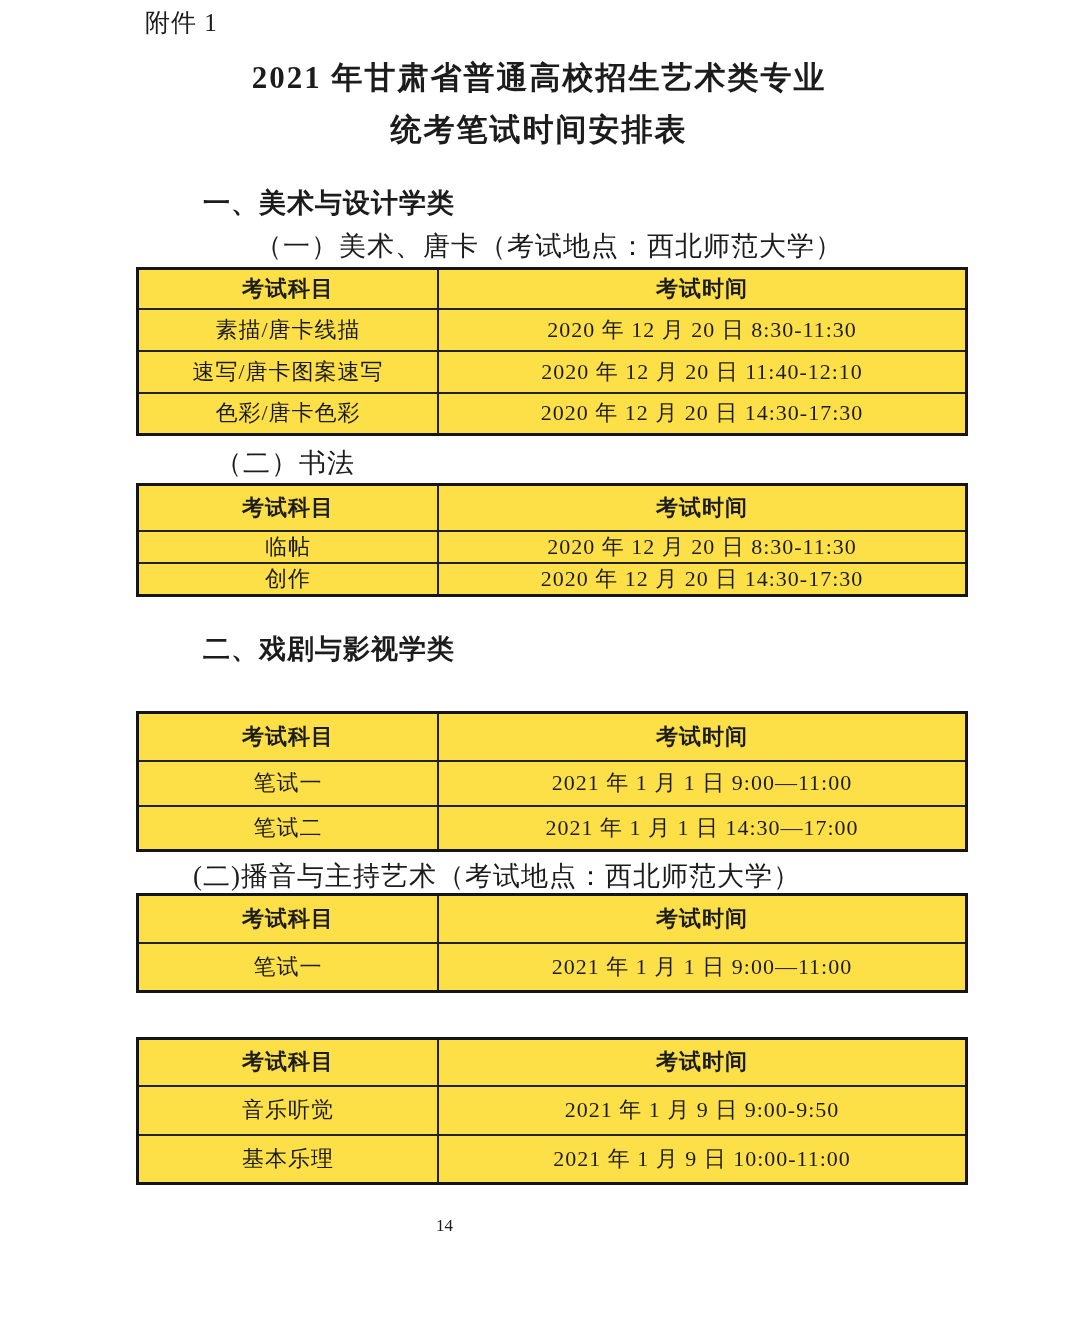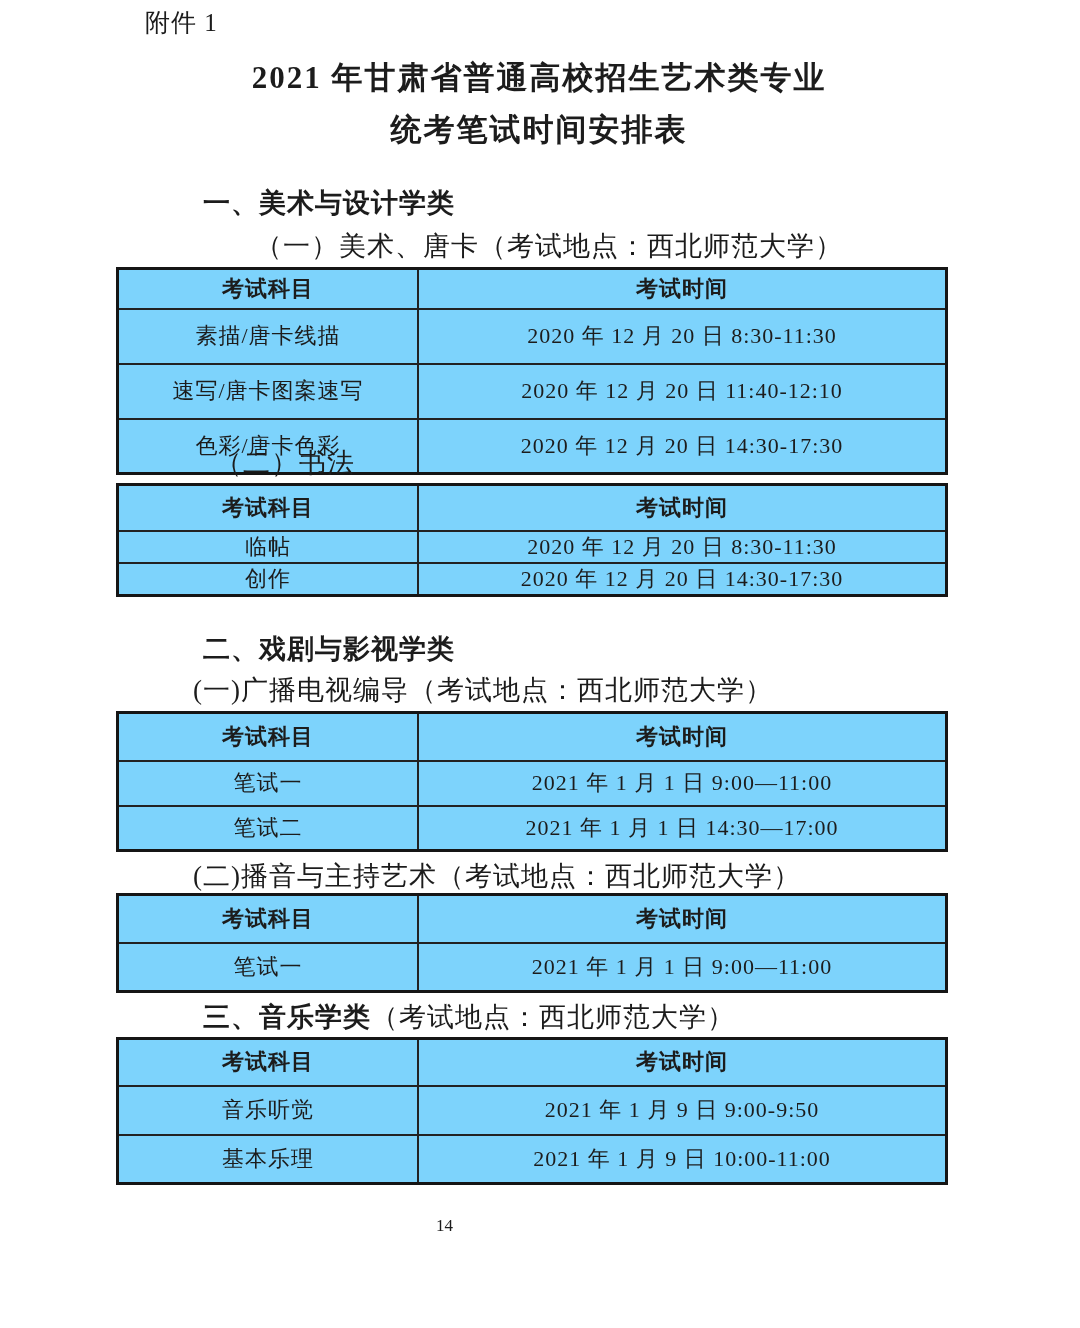--- a/index.html
+++ b/index.html
@@ -61,44 +61,44 @@
     position: absolute;
     font-family: "Liberation Serif", serif;
     font-weight: normal;
     font-size: 27px;
     letter-spacing: 1px;
     white-space: nowrap;
   }
 
   table.sched {
     position: absolute;
-    left: 116px;
+    left: 136px;
     width: 824px;
     border-collapse: collapse;
     table-layout: fixed;
     border: 3px solid #151515;
-    background: #7dd3fc;
+    background: #fde047;
   }
   table.sched th, table.sched td {
     border: 2px solid #222222;
     text-align: center;
     vertical-align: middle;
     padding: 0;
     font-size: 22px;
     letter-spacing: 1px;
   }
   table.sched th {
     font-weight: bold;
   }
   .col-subject { width: 298px; }
   .col-time    { width: 526px; }
 
   .t1 { top: 267px; }
   .t1 thead tr { height: 40px; }
-  .t1 tbody tr { height: 55px; }
+  .t1 tbody tr { height: 42px; }
 
   .t2 { top: 483px; }
   .t2 thead tr { height: 46px; }
   .t2 tbody tr { height: 30px; }
 
   .t3 { top: 711px; }
   .t3 thead tr { height: 48px; }
   .t3 tbody tr { height: 45px; }
 
   .t4 { top: 893px; }
@@ -181,21 +181,20 @@
       </tr>
       <tr>
         <td>创作</td>
         <td>2020 年 12 月 20 日 14:30-17:30</td>
       </tr>
     </tbody>
   </table>
 
   <div class="section-heading h-2">二、戏剧与影视学类</div>
 
-  <div class="sub-heading sub-3">(一)广播电视编导（考试地点：西北师范大学）</div>
 
   <table class="sched t3">
     <thead>
       <tr>
         <th class="col-subject">考试科目</th>
         <th class="col-time">考试时间</th>
       </tr>
     </thead>
     <tbody>
       <tr>
@@ -219,23 +218,20 @@
       </tr>
     </thead>
     <tbody>
       <tr>
         <td>笔试一</td>
         <td>2021 年 1 月 1 日 9:00—11:00</td>
       </tr>
     </tbody>
   </table>
 
-  <div class="section-heading h-3">
-    <span>三、音乐学类</span><span class="kai-suffix">（考试地点：西北师范大学）</span>
-  </div>
 
   <table class="sched t5">
     <thead>
       <tr>
         <th class="col-subject">考试科目</th>
         <th class="col-time">考试时间</th>
       </tr>
     </thead>
     <tbody>
       <tr>

